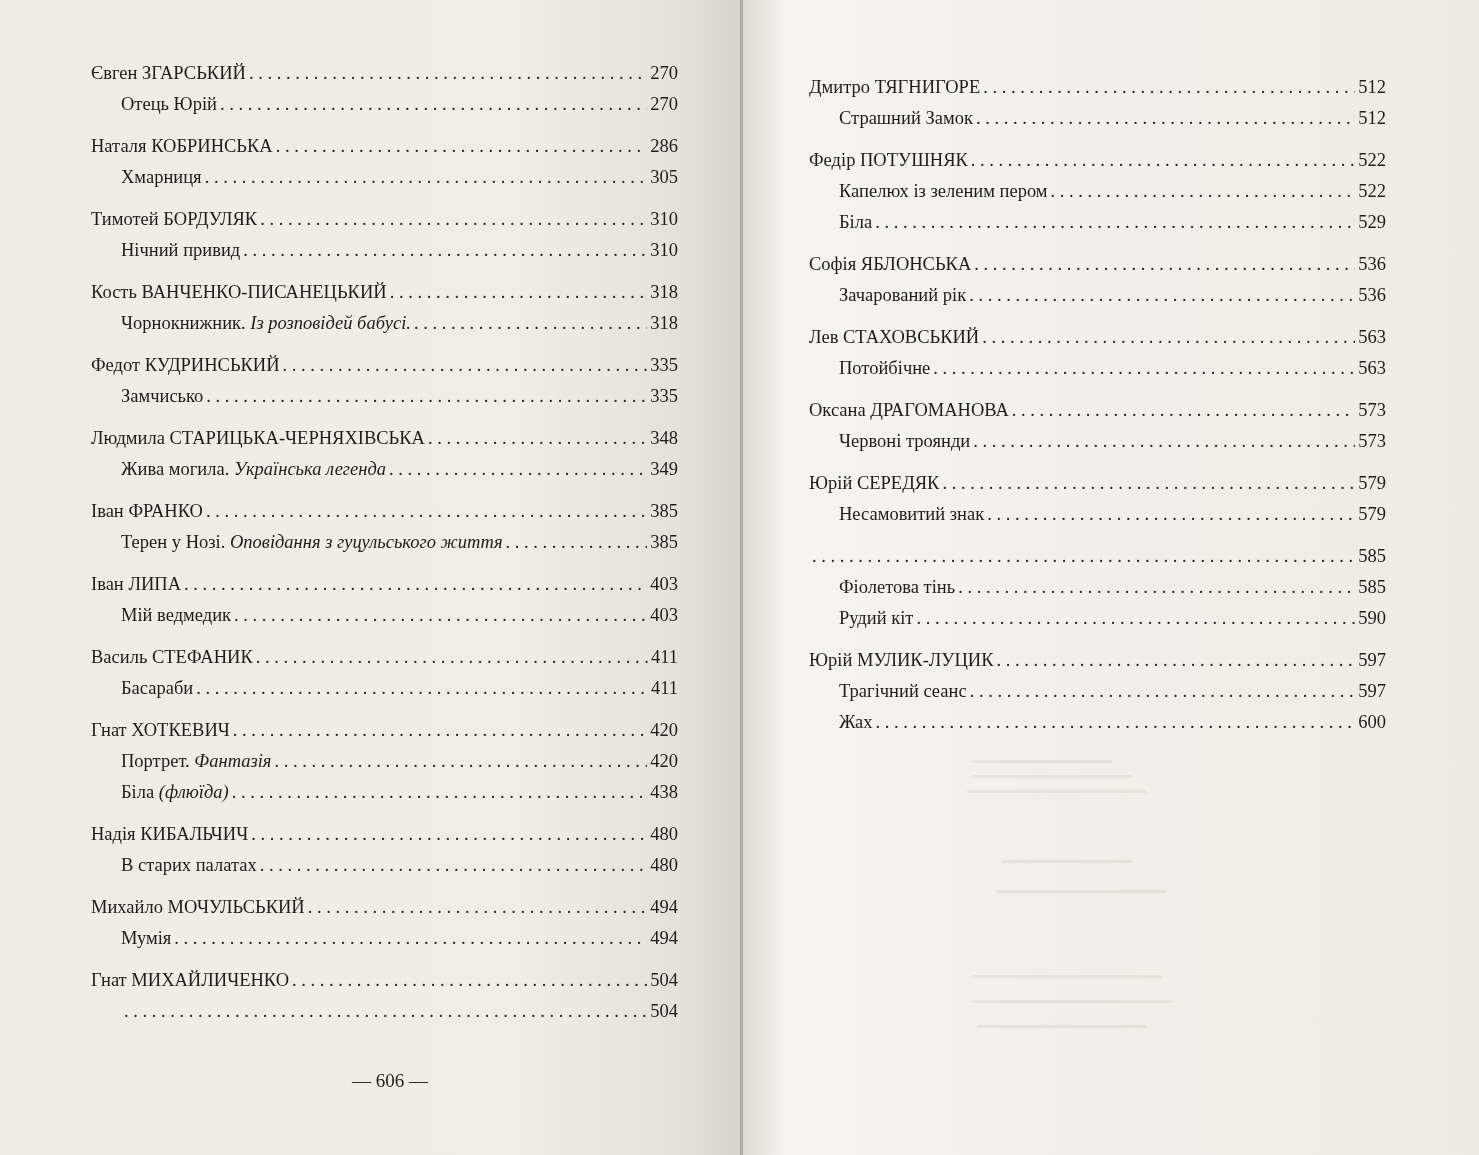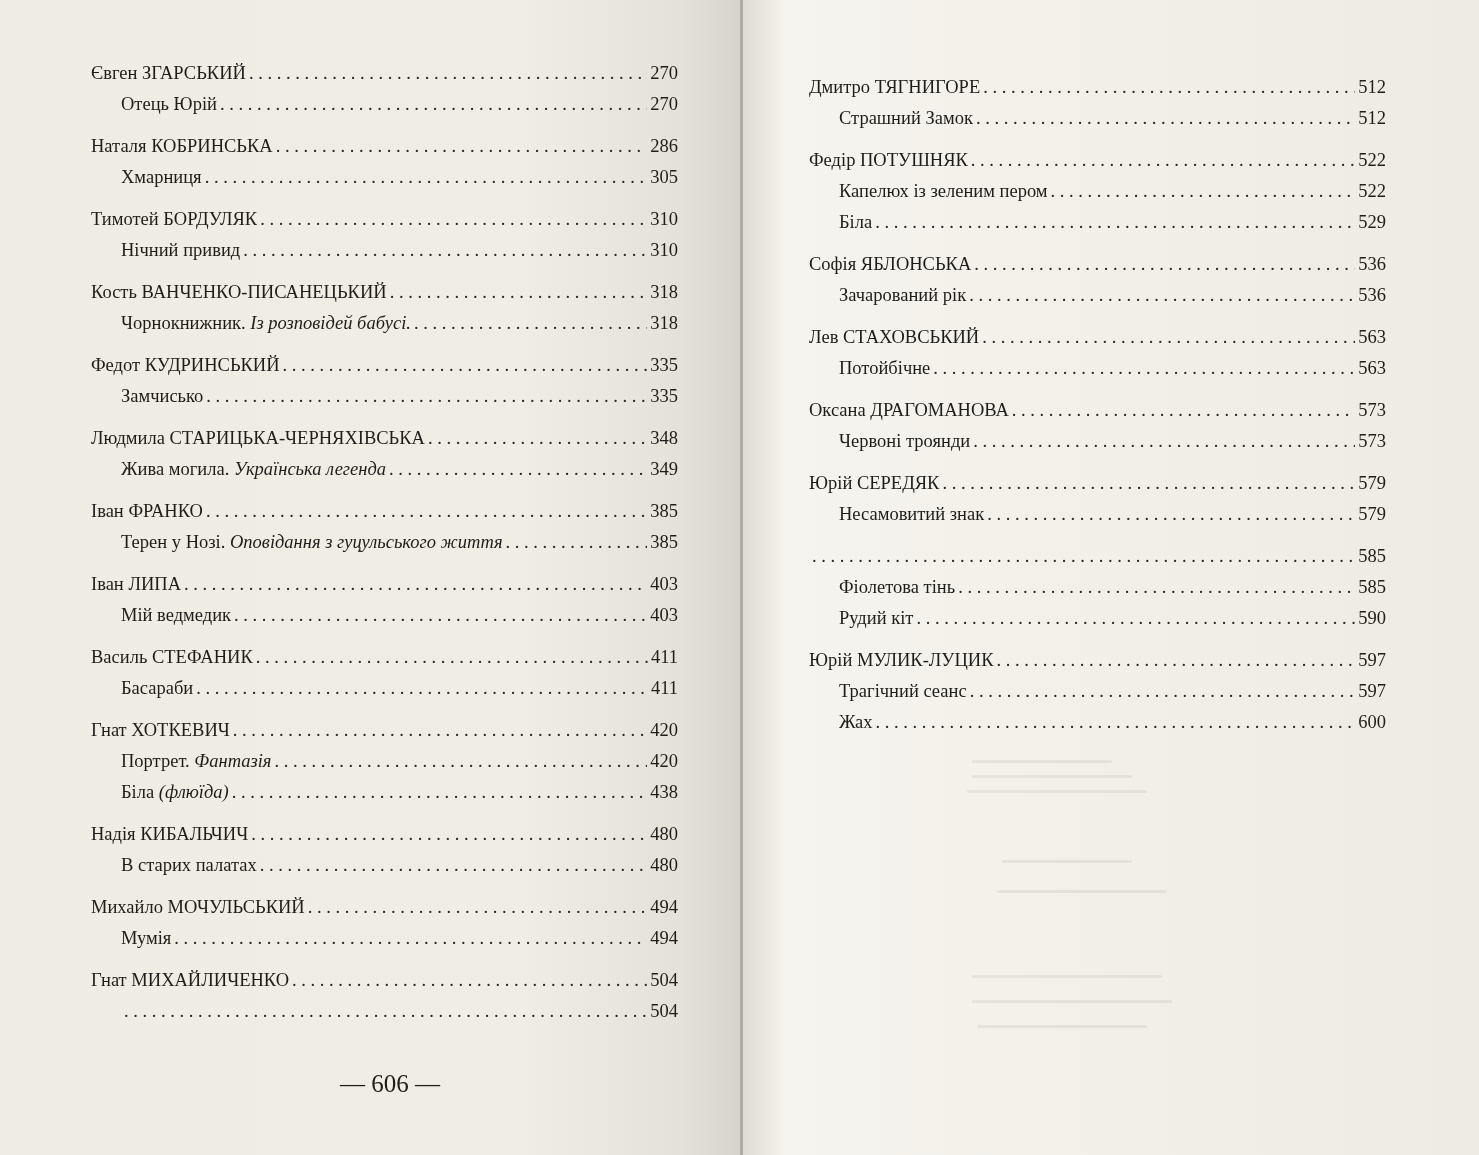--- a/index.html
+++ b/index.html
@@ -37,21 +37,21 @@
     flex:1 1 auto; overflow:hidden; margin:0 3px;
     letter-spacing:3.2px; color:#2a2824;
   }
   .row .dots::before {
     content:". . . . . . . . . . . . . . . . . . . . . . . . . . . . . . . . . . . . . . . . . . . . . . . . . . . . . . . . . . . . . . . . . . . . . . . . . . . . . . . . . . . . . . . . . . . . . . . .";
     letter-spacing:0;
   }
   .row .pg { flex:0 0 auto; text-align:right; }
   .folio {
     position:absolute; left:340px; top:1070px; width:100px; text-align:center;
-    font-size:25px;
+    font-size:19px;
   }
   .ghost {
     position:absolute; background:#ccc9c0; opacity:.35; height:3px; border-radius:2px;
   }
 </style>
 </head>
 <body>
 
 <div class="page page-left"></div>
 <div class="page page-right">

